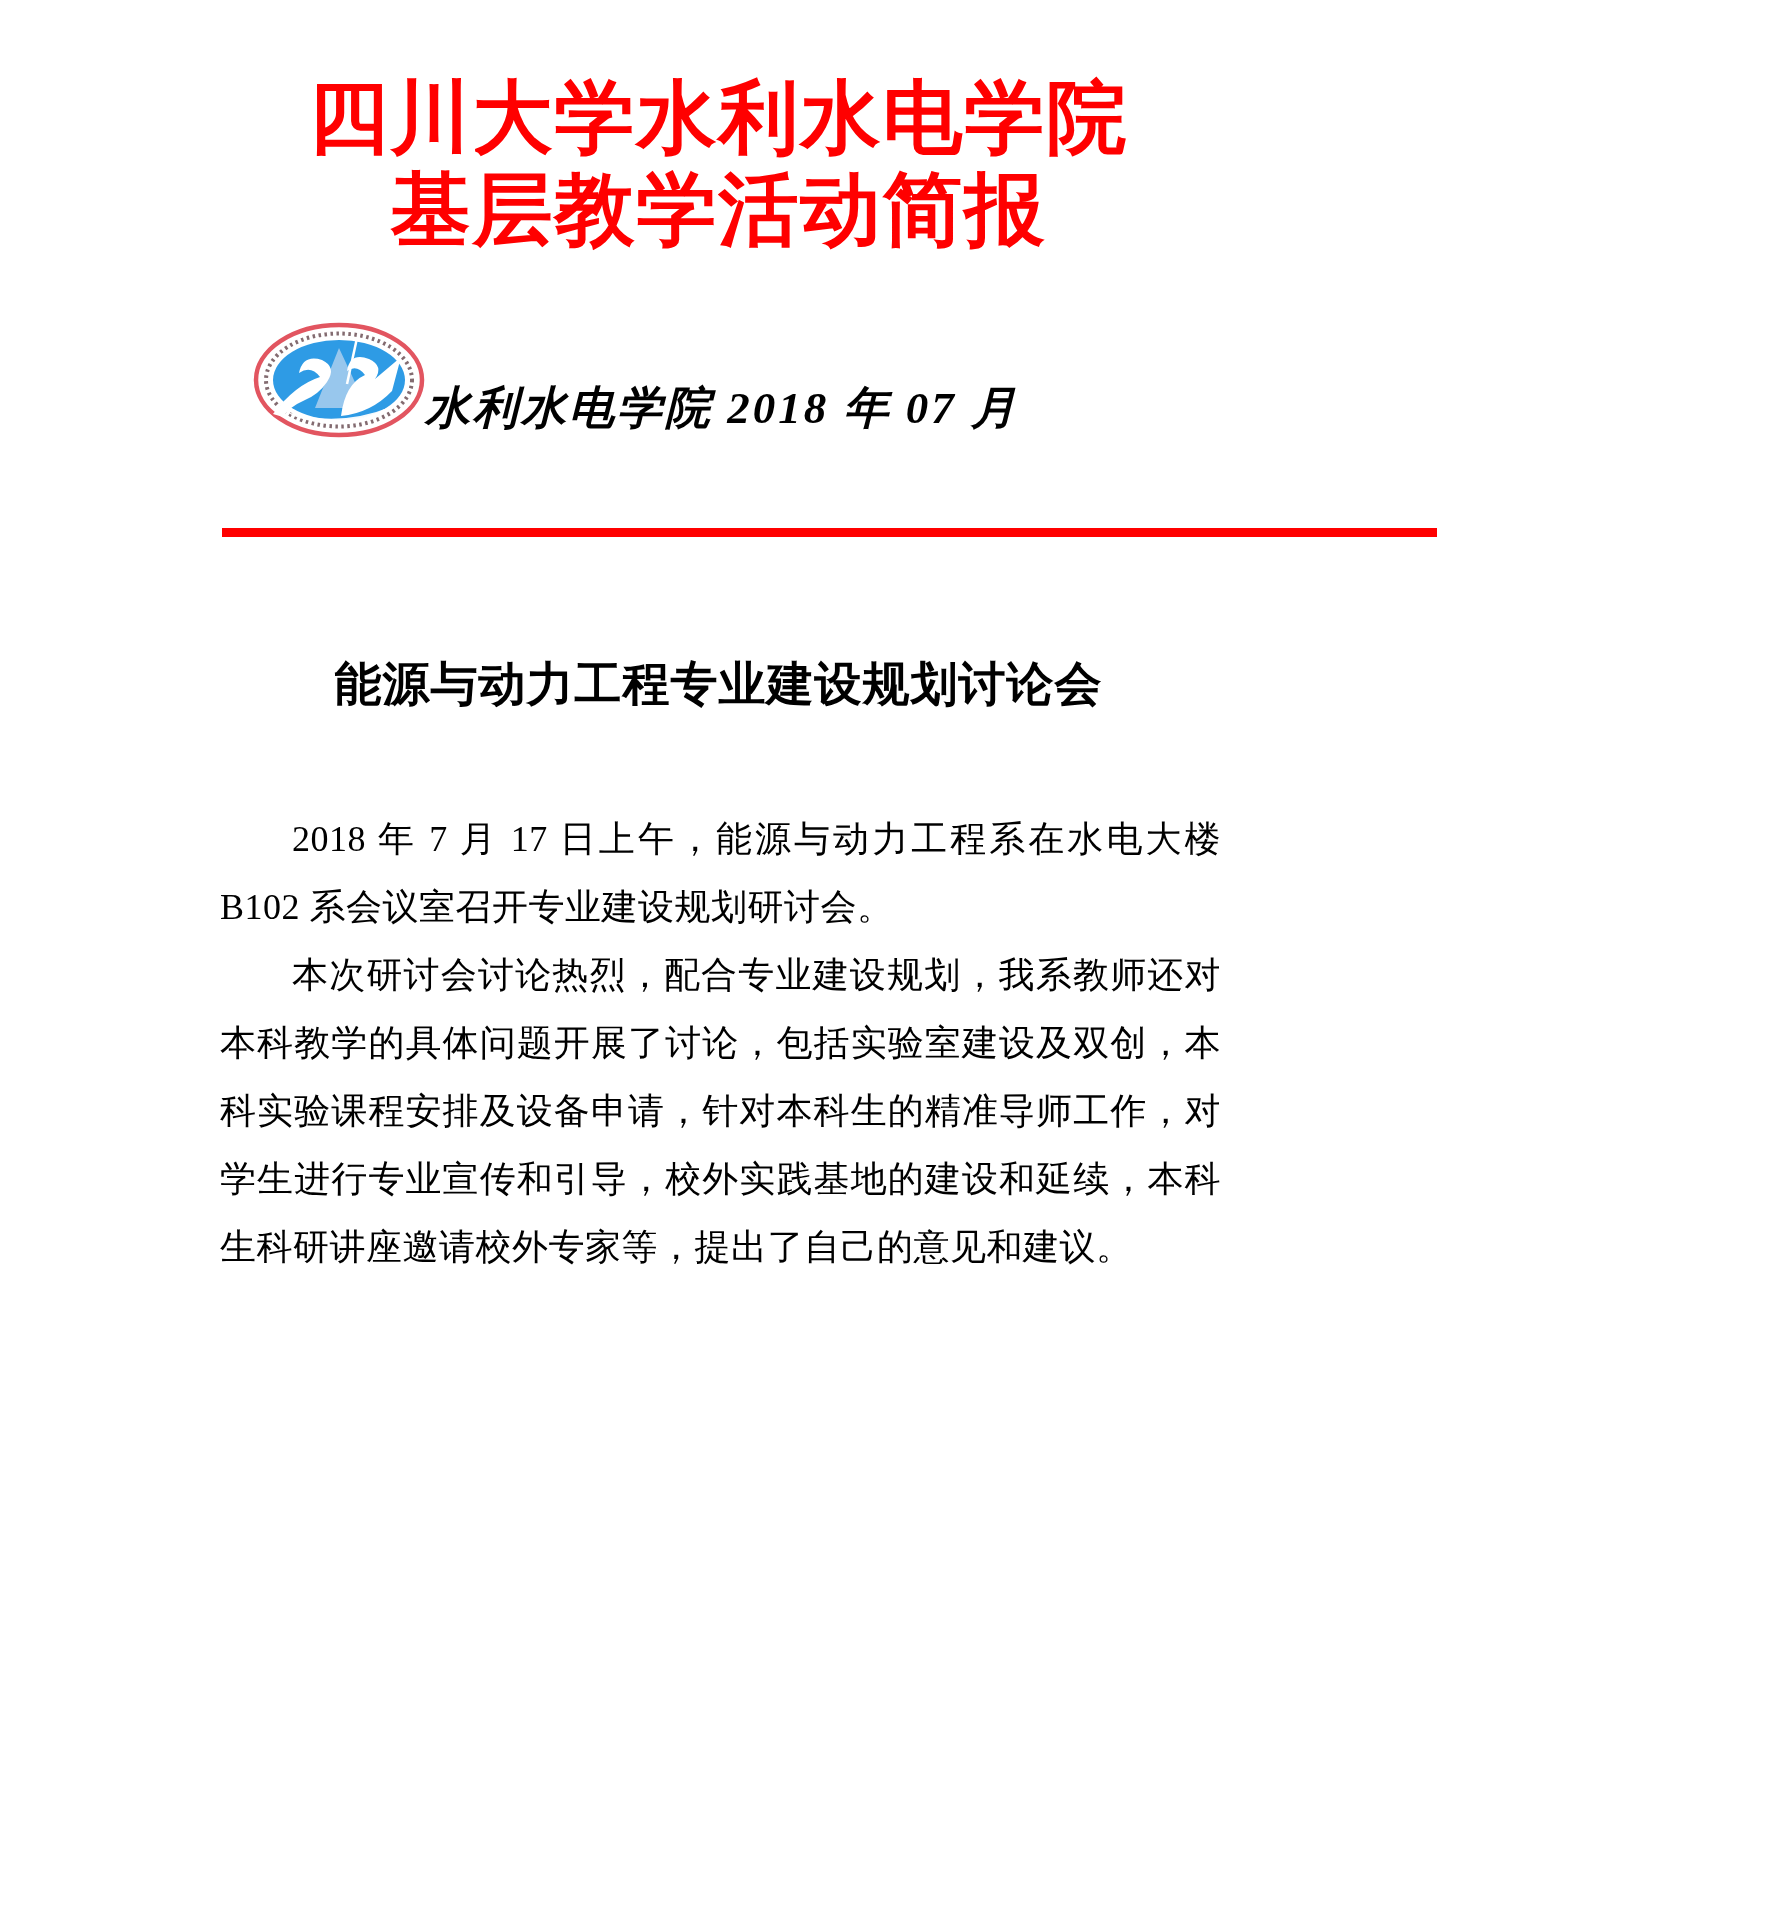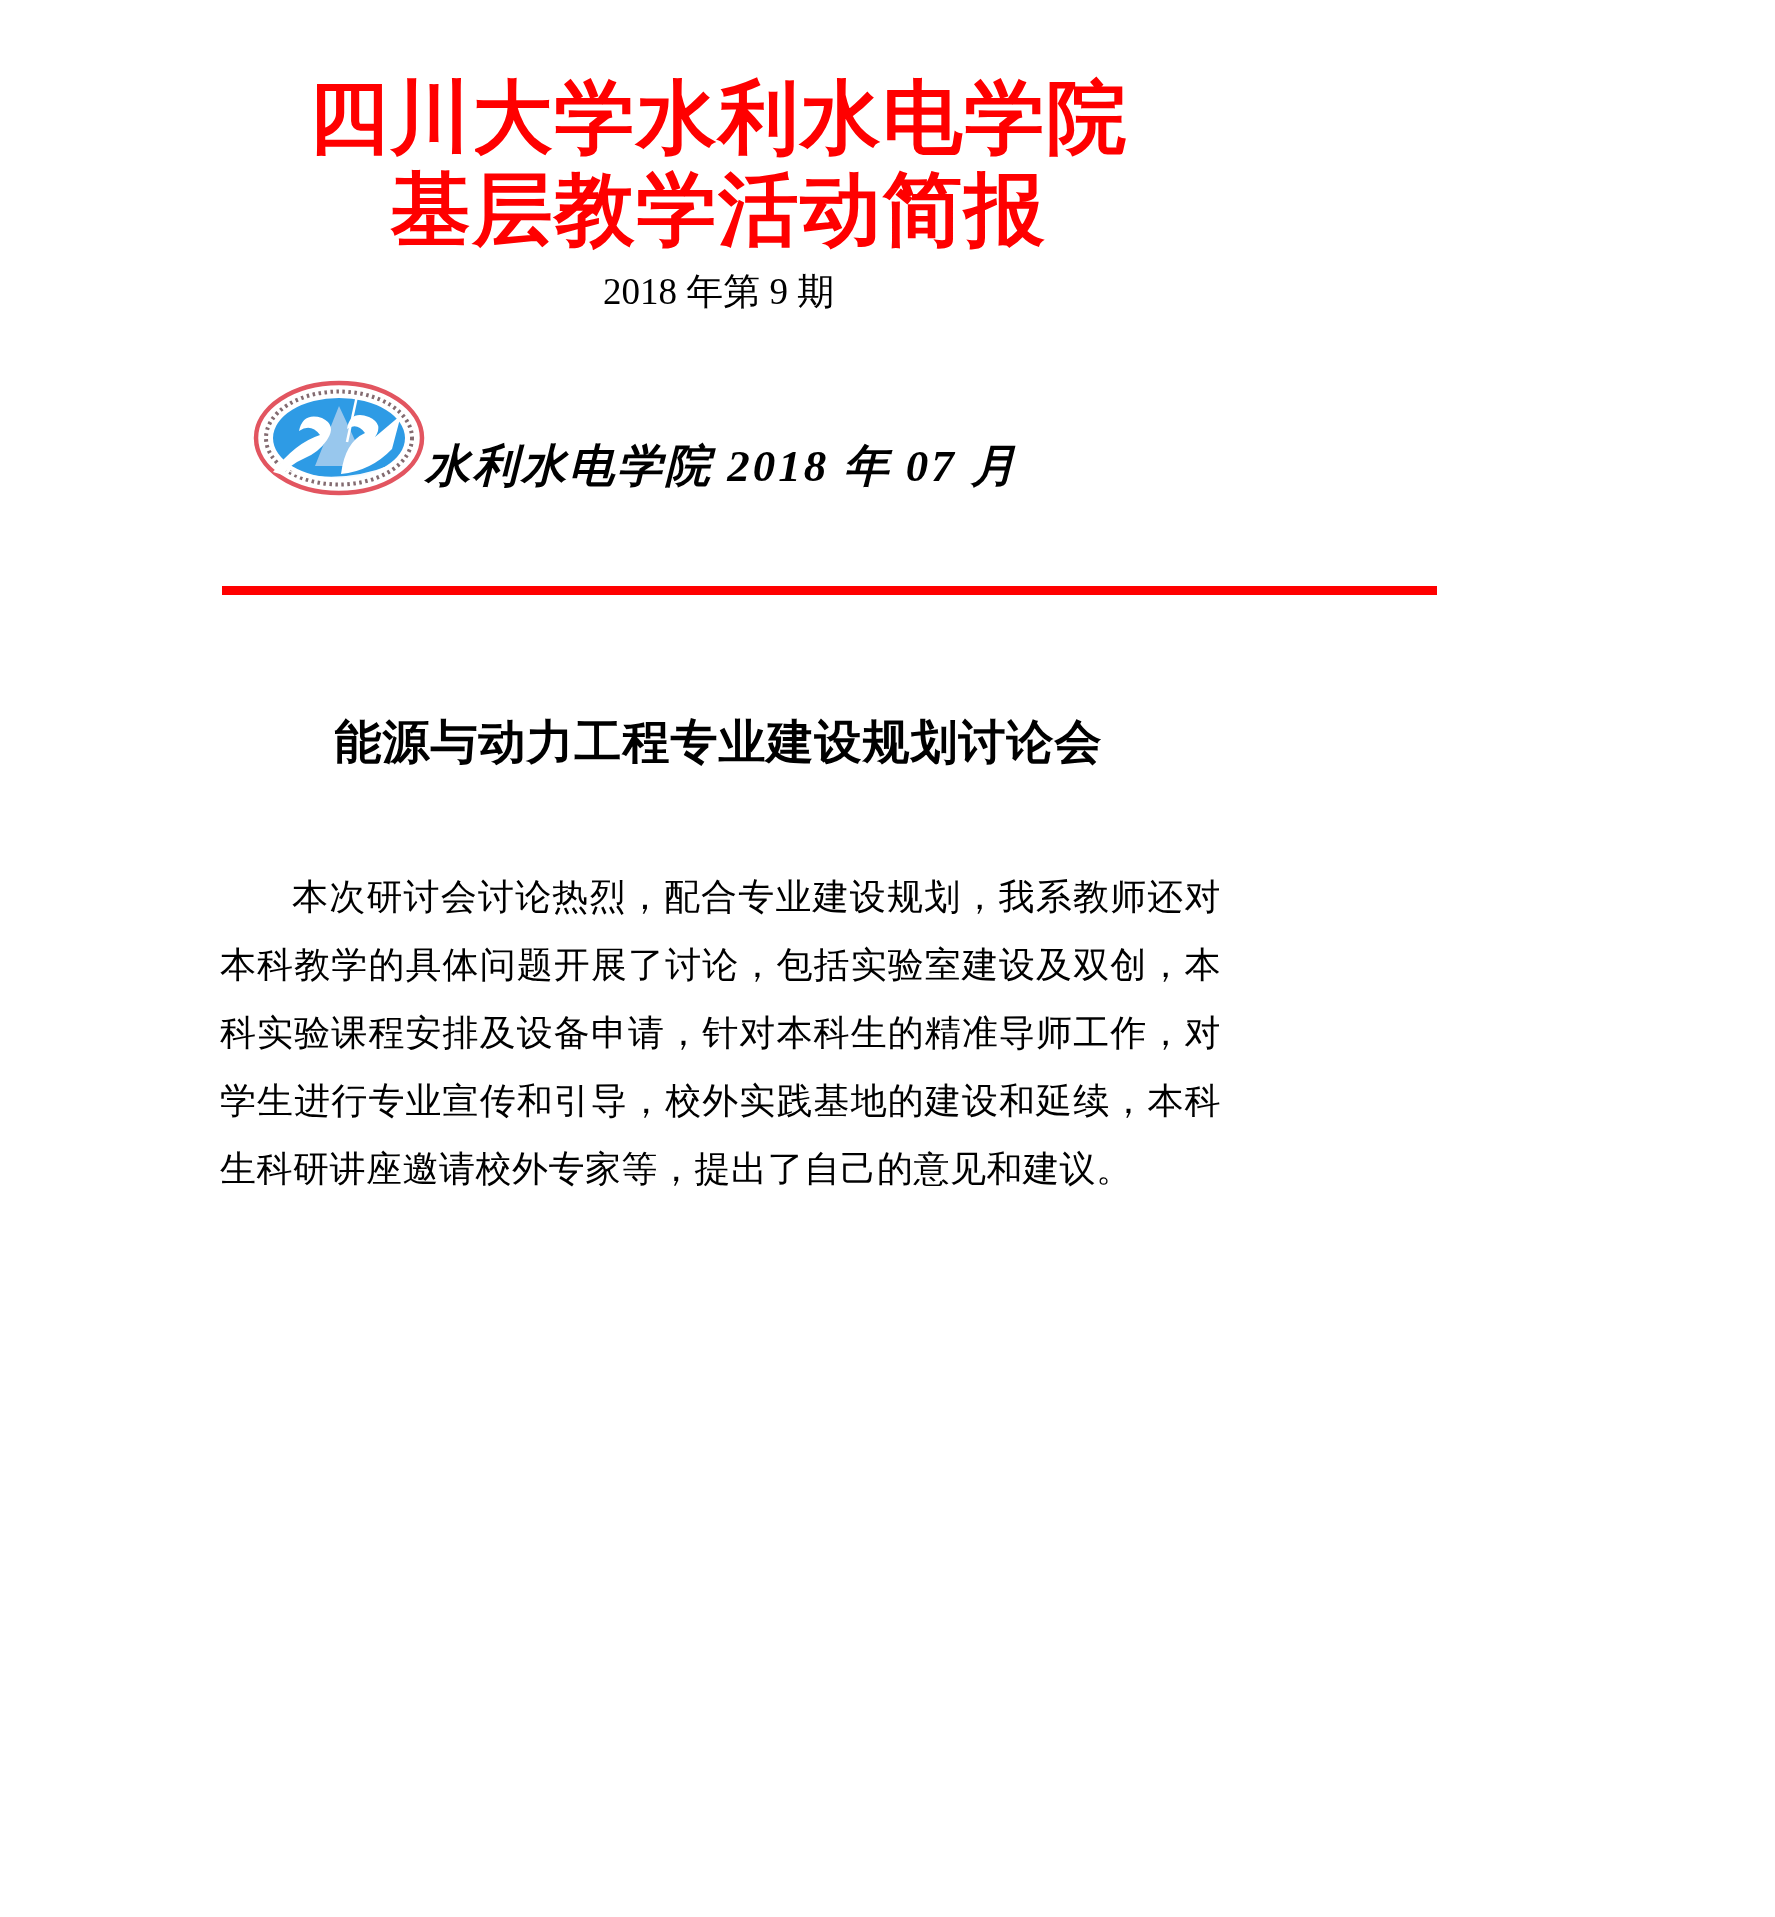--- a/index.html
+++ b/index.html
@@ -83,21 +83,20 @@
 </style>
 </head>
 <body>
 
 <div class="page">
 
   <header class="doc-header">
     <h1 class="main-title">四川大学水利水电学院</h1>
     <h1 class="main-title">基层教学活动简报</h1>
 
-    <div class="issue-line">2018 年第 9 期</div>
 
     <div class="masthead">
       <div class="logo-wrap">
         <svg viewBox="0 0 172 116" width="172" height="116">
 
           <ellipse cx="86" cy="58" rx="83" ry="55" fill="#ffffff" stroke="#e25560" stroke-width="4.5"></ellipse>
 
           <ellipse cx="86" cy="58" rx="73" ry="46.5" fill="none" stroke="#5a3a40" stroke-width="4" stroke-dasharray="2.5 3.5" opacity="0.75"></ellipse>
 
           <ellipse cx="86" cy="58" rx="66" ry="40" fill="#2e9be5"></ellipse>
@@ -116,17 +115,18 @@
       <div class="masthead-caption">水利水电学院 2018 年 07 月</div>
     </div>
 
     <div class="red-rule"></div>
   </header>
 
   <main>
     <h2 class="article-title">能源与动力工程专业建设规划讨论会</h2>
 
     <div class="article-body">
+      <p>2018 年 7 月 17 日上午，能源与动力工程系在水电大楼 B102 系会议室召开专业建设规划研讨会。</p>
       <p>本次研讨会讨论热烈，配合专业建设规划，我系教师还对本科教学的具体问题开展了讨论，包括实验室建设及双创，本科实验课程安排及设备申请，针对本科生的精准导师工作，对学生进行专业宣传和引导，校外实践基地的建设和延续，本科生科研讲座邀请校外专家等，提出了自己的意见和建议。</p>
     </div>
   </main>
 
 </div>
 
 </body></html>

